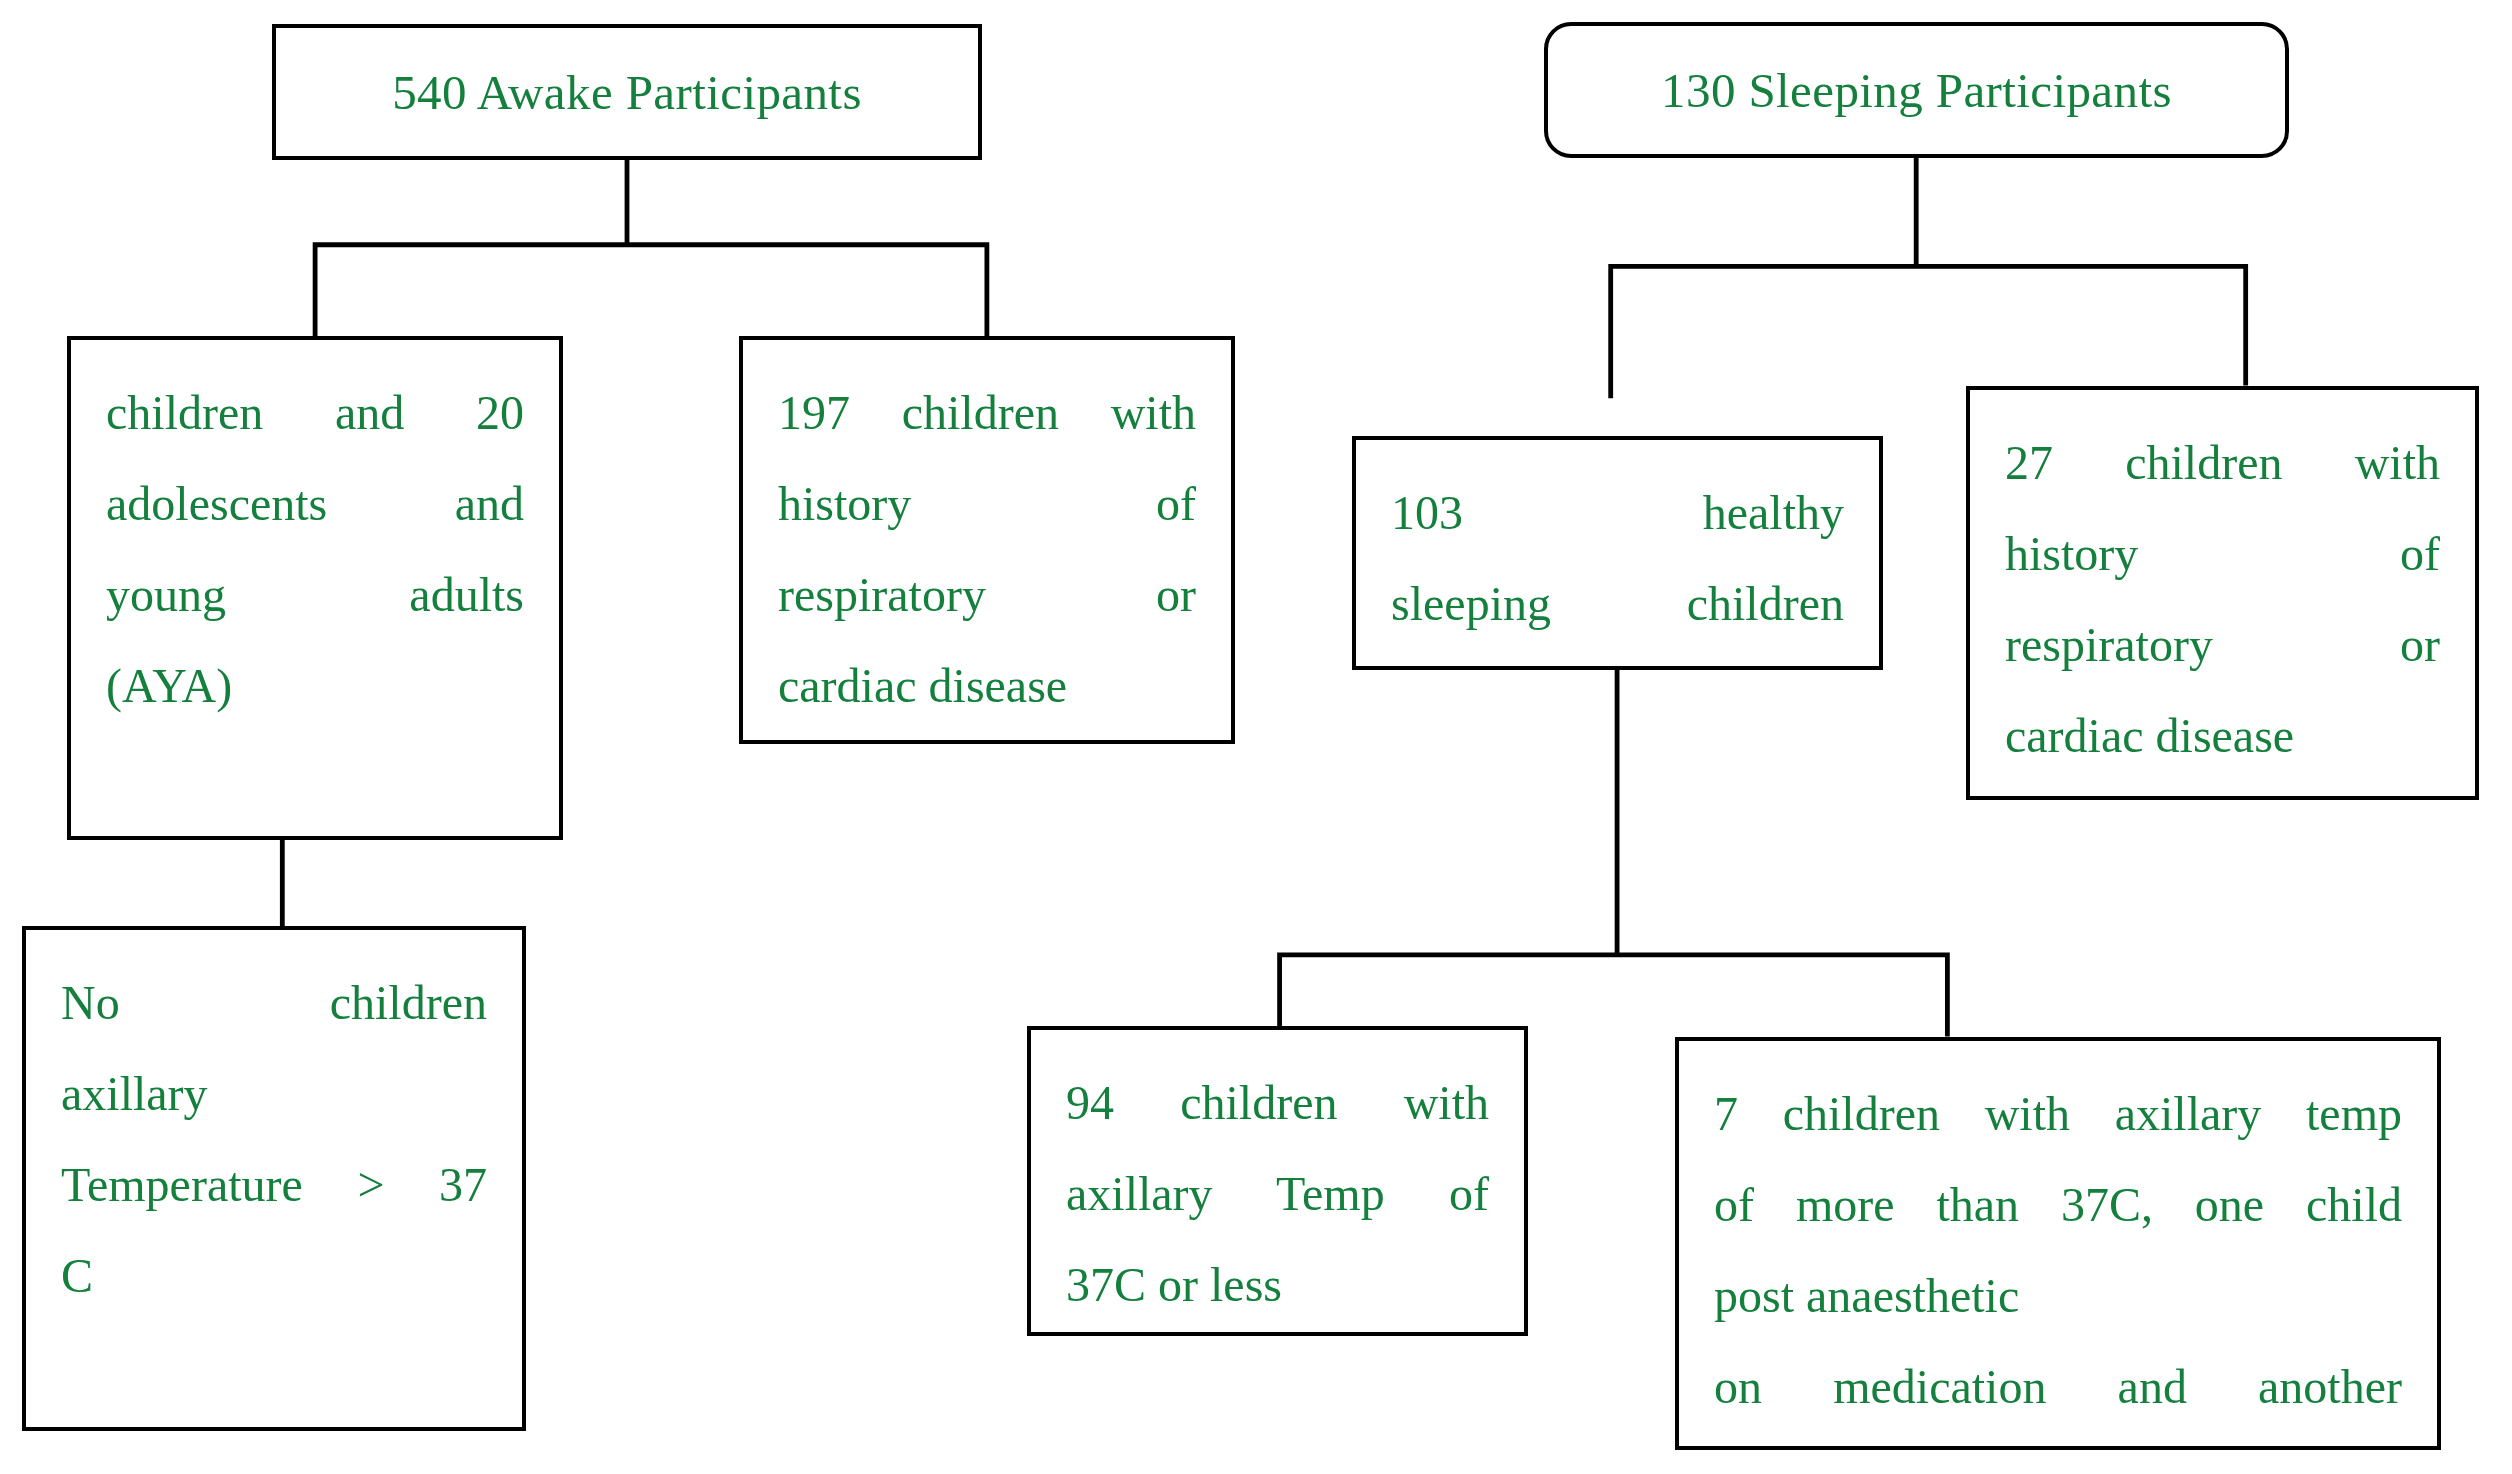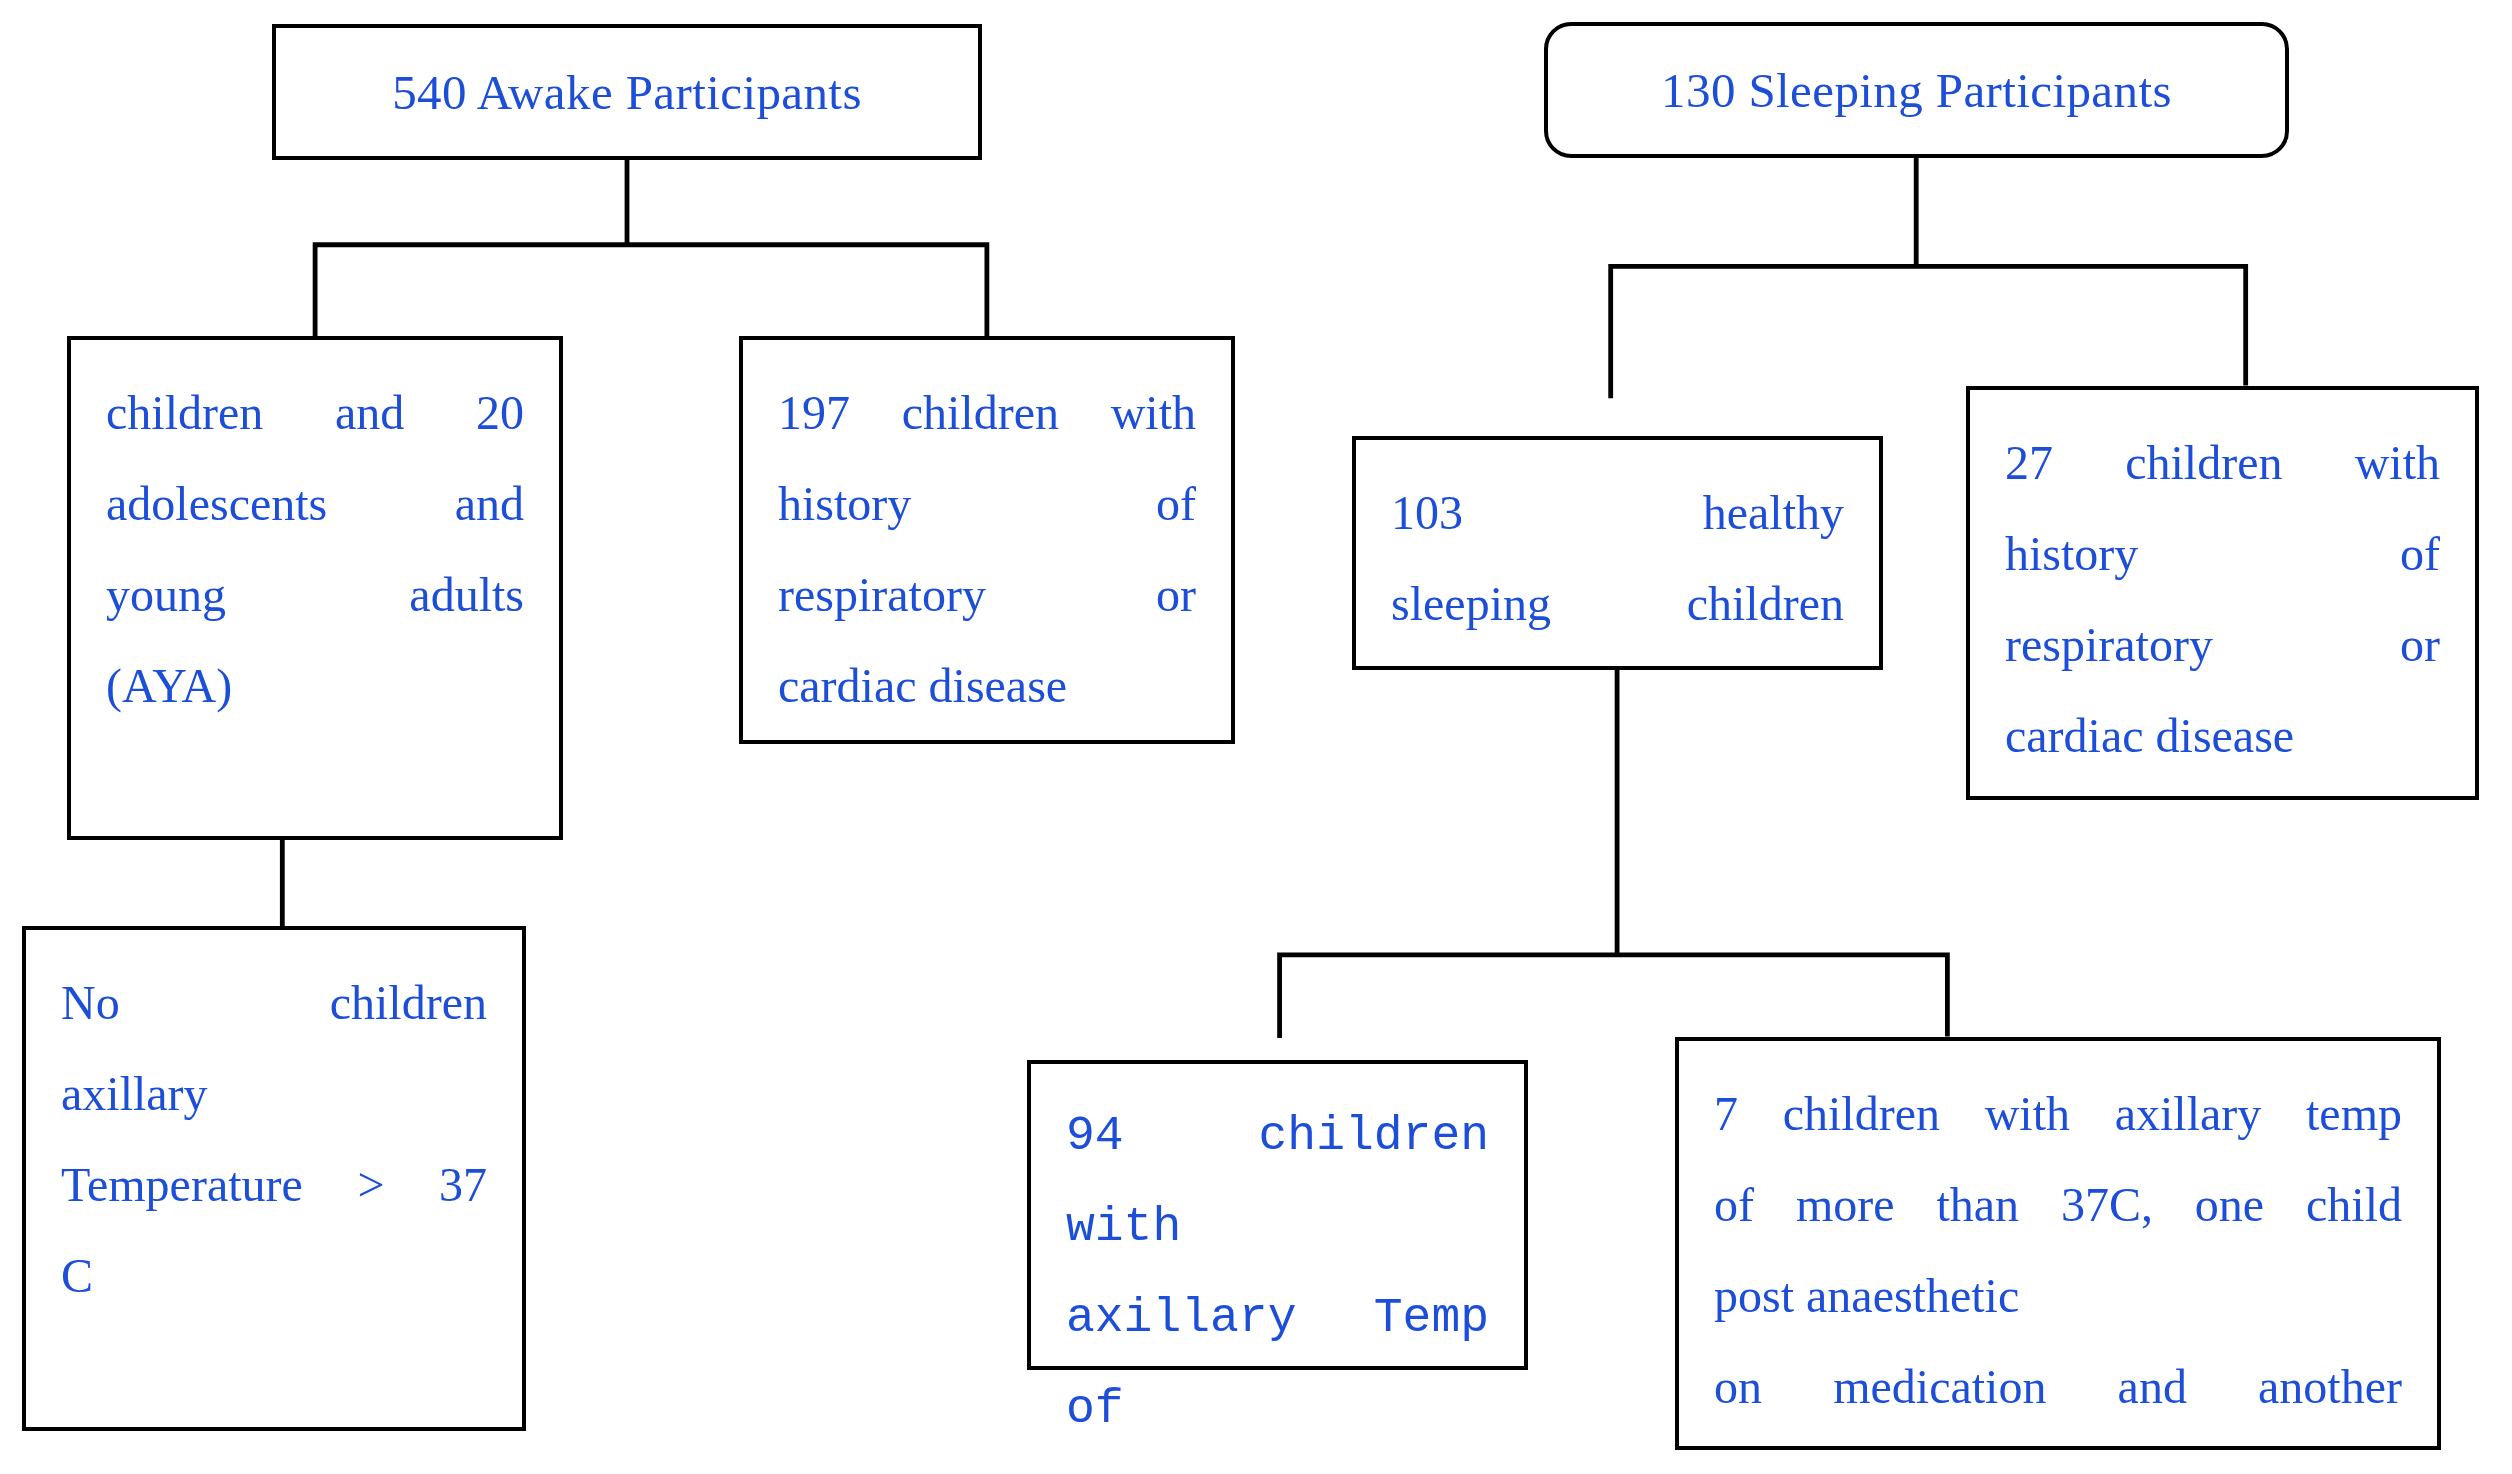--- a/index.html
+++ b/index.html
@@ -9,21 +9,21 @@
     width: 2512px;
     height: 1474px;
     overflow: hidden;
   }
   .canvas {
     position: relative;
     width: 2224px;
     height: 1474px;
     background: #ffffff;
     font-family: "Liberation Serif", "DejaVu Serif", serif;
-    color: #1d4ed8;
+    color: #15803d;
   }
   .connectors {
     position: absolute;
     left: 0;
     top: 0;
     width: 2512px;
     height: 1474px;
   }
   .box {
     position: absolute;
@@ -56,21 +56,21 @@
     white-space: normal;
   }
   
   .box-awake-total     { left: 272px;  top: 24px;   width: 710px; height: 136px; }
   .box-sleeping-total  { left: 1544px; top: 22.4px;   width: 745px; height: 136px; border-radius: 27px; }
   .box-awake-healthy   { left: 67px;   top: 336px;  width: 496px; height: 504px; }
   .box-awake-excluded  { left: 739px;  top: 336px;  width: 496px; height: 408px; }
   .box-sleep-healthy   { left: 1352px; top: 398px;  width: 531px; height: 234px; margin-top: 38px; }
   .box-sleep-excluded  { left: 1966px; top: 386px;  width: 513px; height: 414px; }
   .box-none-excluded   { left: 22px;   top: 926px; width: 504px; height: 505px; }
-  .box-normal-temp     { left: 1027px; top: 1060px; width: 501px; height: 310px; font-family: Liberation Mono, monospace; }
+  .box-normal-temp     { left: 1027px; top: 1026px; width: 501px; height: 310px; }
   .box-high-temp       { left: 1675px; top: 1037px; width: 766px; height: 413px; }
 </style>
 </head>
 <body>
 
 <div class="canvas">
 
   <svg class="connectors" viewBox="0 0 3141 1843" xmlns="http://www.w3.org/2000/svg">
     <path d="M784 198 V306 M394 420 V306 H1234 V420" stroke="#000000" stroke-width="6" fill="none"></path>
     <path d="M353 1050 V1158" stroke="#000000" stroke-width="6" fill="none"></path>

